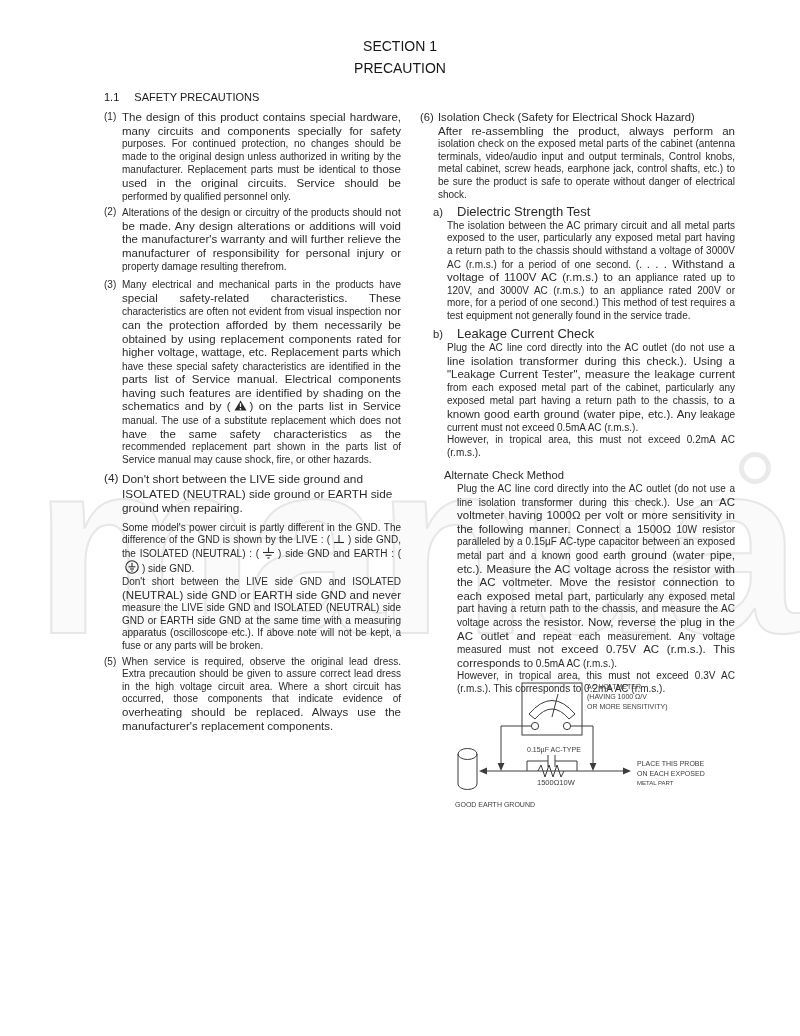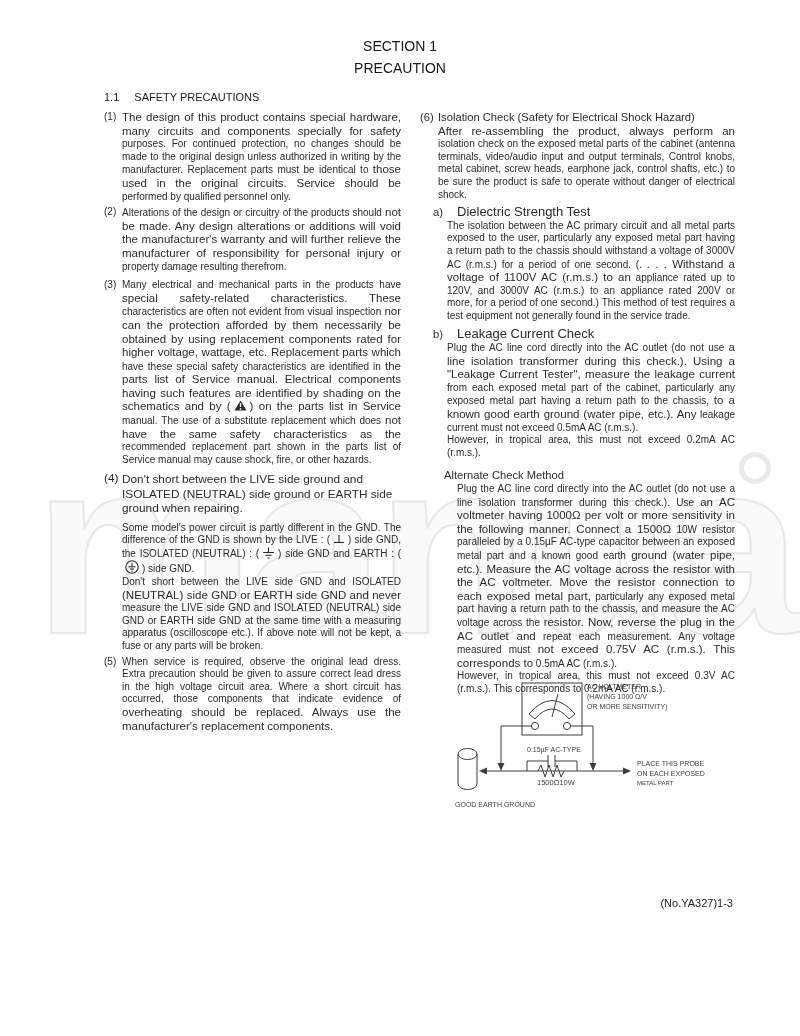--- a/index.html
+++ b/index.html
@@ -213,15 +213,14 @@
     <text x="152" y="31" font-size="7">(HAVING 1000 Ω/V</text>
     <text x="152" y="41" font-size="7">OR MORE SENSITIVITY)</text>
     <text x="92" y="84" font-size="7">0.15µF AC-TYPE</text>
     <text x="102" y="117" font-size="7.5">1500Ω10W</text>
     <text x="20" y="139" font-size="7">GOOD EARTH GROUND</text>
     <text x="202" y="98" font-size="7">PLACE THIS PROBE</text>
     <text x="202" y="108" font-size="7">ON EACH EXPOSED</text>
     <text x="202" y="117" font-size="6">METAL PART</text>
   </svg>
 
-  <div class="footer">(No.YA327)1-3</div>
 
 </div>
 
 </body></html>

